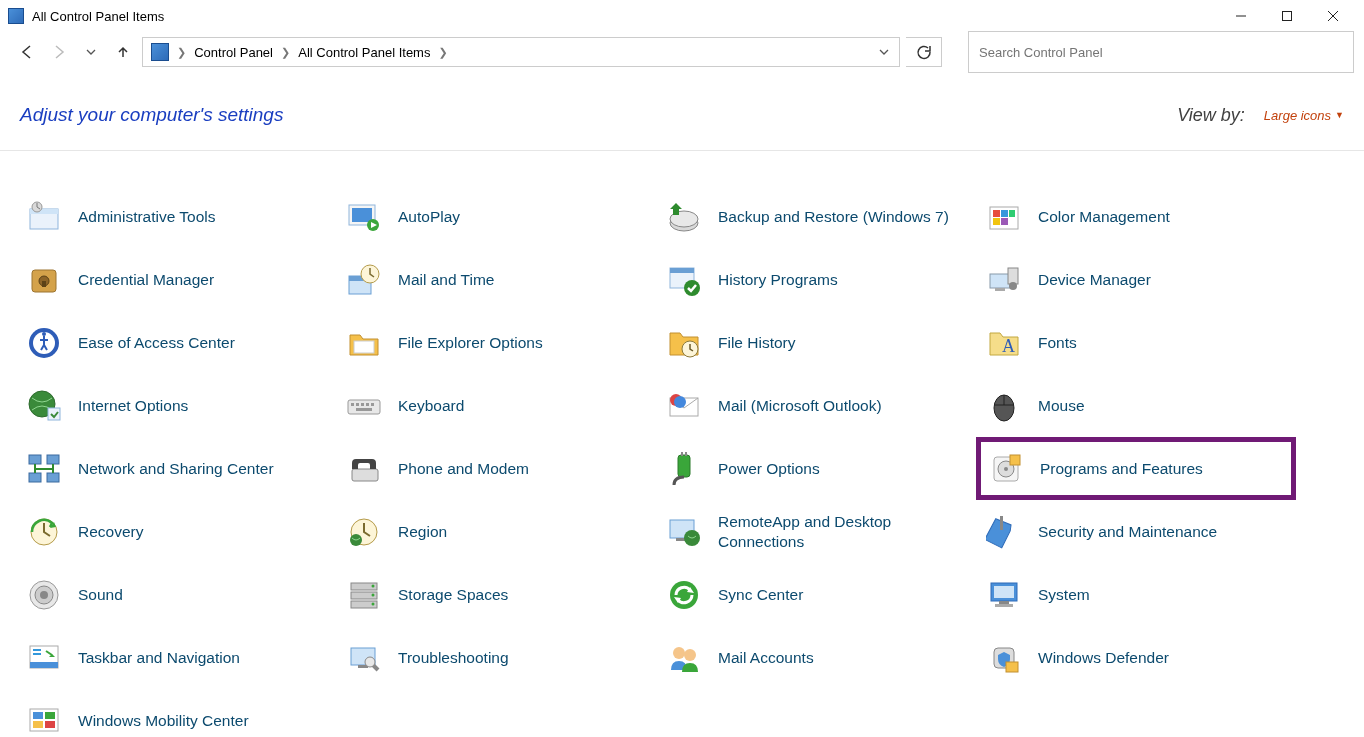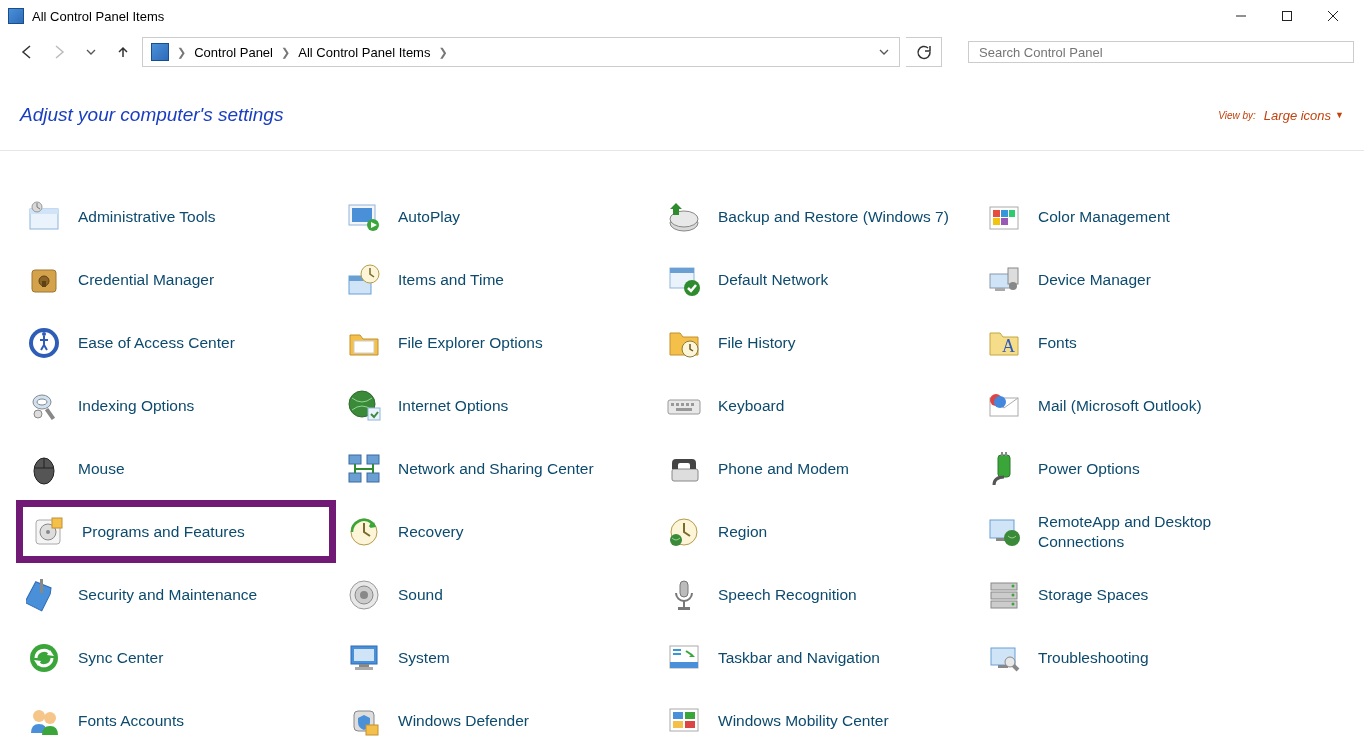--- a/index.html
+++ b/index.html
@@ -70,21 +70,21 @@
   .addrbar .flex { flex:1; }
   .addrbar .drop {
     width:22px; height:28px; display:flex; align-items:center; justify-content:center; color:#666;
   }
   .refresh-box {
     width: 36px; height: 30px;
     border:1px solid #ccc; border-left:none;
     display:flex; align-items:center; justify-content:center;
   }
   .searchbox {
-    width: 386px; height: 22px;
+    width: 386px; height: 42px;
     border: 1px solid #ccc;
     margin-left: 20px;
     display:flex; align-items:center;
     padding: 0 10px;
   }
   .searchbox input {
     border:none; outline:none; width:100%; font-size:13px; color:#555;
   }
   .header-row {
     display:flex; align-items:center;
@@ -92,21 +92,21 @@
     border-bottom: 1px solid #e6e6e6;
     margin-top: 6px;
     font-style: italic;
   }
   .header-row h1 {
     color: #1a3ec0;
     font-weight: 400;
     font-size: 19px;
   }
   .header-row .spacer { flex:1; }
-  .viewby { font-size:10px; color:#c2410c; margin-right:8px; }
+  .viewby { font-size:18px; color:#404040; margin-right:19px; }
   .viewby-link { color:#c2410c; font-size:13px; display:flex; align-items:center; }
   .viewby-link .tri { margin-left:4px; font-size:9px; }
 
   .grid {
     padding: 34px 16px 0 16px;
     display: grid;
     grid-template-columns: repeat(4, 320px);
     grid-auto-rows: 63px;
     column-gap: 0;
     row-gap: 0;
@@ -121,21 +121,21 @@
     margin-right: 14px;
     display:flex; align-items:center; justify-content:center;
     flex-shrink:0;
   }
   .item .label {
     color: #0c4a6e;
     font-size: 15.5px;
     line-height: 1.25;
   }
   .item.highlighted {
-    border: 7px solid #701a75;
+    border: 5px solid #701a75;
     padding: 1px 5px;
   }
 </style>
 </head>
 <body>
 
 <div class="titlebar">
   <span class="app-icon"></span>
   <span class="title">All Control Panel Items</span>
   <span class="spacer"></span>
@@ -272,32 +272,32 @@
     </div>
     <div class="item">
       <span class="ico">
         <svg width="36" height="36">
           <rect x="3" y="14" width="22" height="18" fill="#cfe4f7" stroke="#6a9fd4"></rect>
           <rect x="3" y="14" width="22" height="5" fill="#6a9fd4"></rect>
           <circle cx="24" cy="12" r="9" fill="#fdf5d8" stroke="#b59b4a"></circle>
           <path d="M24 6v6l4 3" stroke="#7a6a2e" fill="none" stroke-width="1.5"></path>
         </svg>
       </span>
-      <span class="label">Items and Time</span>
+      <span class="label">Mail and Time</span>
     </div>
     <div class="item">
       <span class="ico">
         <svg width="36" height="36">
           <rect x="4" y="6" width="24" height="20" fill="#eaf2fb" stroke="#8fb5dc"></rect>
           <rect x="4" y="6" width="24" height="5" fill="#6a9fd4"></rect>
           <circle cx="26" cy="26" r="8" fill="#2e8b2e"></circle>
           <path d="M22 26 l3 3 l5 -6" stroke="#fff" stroke-width="2.5" fill="none"></path>
         </svg>
       </span>
-      <span class="label">Default Network</span>
+      <span class="label">History Programs</span>
     </div>
     <div class="item">
       <span class="ico">
         <svg width="36" height="36">
           <rect x="4" y="12" width="20" height="14" fill="#cfe4f7" stroke="#8899aa"></rect>
           <rect x="9" y="26" width="10" height="3" fill="#aaa"></rect>
           <rect x="22" y="6" width="10" height="16" fill="#ddd" stroke="#888"></rect>
           <circle cx="27" cy="24" r="4" fill="#888"></circle>
         </svg>
       </span>
@@ -334,31 +334,20 @@
       <span class="label">File History</span>
     </div>
     <div class="item">
       <span class="ico">
         <svg width="36" height="36">
           <path d="M4 8h10l3 4h15v18H4z" fill="#f5dd8a" stroke="#c2a840"></path>
           <text x="16" y="27" font-size="18" font-family="serif" fill="#2e5db8">A</text>
         </svg>
       </span>
       <span class="label">Fonts</span>
-    </div>
-    <div class="item">
-      <span class="ico">
-        <svg width="36" height="36">
-          <ellipse cx="16" cy="14" rx="9" ry="7" fill="#cfe2f3" stroke="#888"></ellipse>
-          <ellipse cx="16" cy="14" rx="5" ry="3" fill="#fff" stroke="#888"></ellipse>
-          <rect x="22" y="20" width="4" height="12" transform="rotate(-35 24 26)" fill="#888"></rect>
-          <circle cx="12" cy="26" r="4" fill="#ddd" stroke="#888"></circle>
-        </svg>
-      </span>
-      <span class="label">Indexing Options</span>
     </div>
     <div class="item">
       <span class="ico">
         <svg width="36" height="36">
           <circle cx="16" cy="16" r="13" fill="#3a8a3a"></circle>
           <path d="M6 10q10 8 20 0 M6 22q10 -8 20 0" stroke="#8fd68f" fill="none"></path>
           <circle cx="16" cy="16" r="13" fill="none" stroke="#2e6b2e"></circle>
           <rect x="22" y="20" width="12" height="12" fill="#eaf2fb" stroke="#8fb5dc"></rect>
           <path d="M25 26l3 3l4-5" stroke="#3a8a3a" fill="none" stroke-width="2"></path>
         </svg>
@@ -494,31 +483,20 @@
           <circle cx="18" cy="18" r="14" fill="#e8e8e8" stroke="#999"></circle>
           <circle cx="18" cy="18" r="9" fill="#ccc" stroke="#888"></circle>
           <circle cx="18" cy="18" r="4" fill="#888"></circle>
         </svg>
       </span>
       <span class="label">Sound</span>
     </div>
     <div class="item">
       <span class="ico">
         <svg width="36" height="36">
-          <rect x="14" y="4" width="8" height="16" rx="4" fill="#bbb" stroke="#777"></rect>
-          <path d="M10 16a8 8 0 0 0 16 0" fill="none" stroke="#777" stroke-width="2"></path>
-          <path d="M18 24v6" stroke="#777" stroke-width="2"></path>
-          <rect x="12" y="30" width="12" height="3" fill="#777"></rect>
-        </svg>
-      </span>
-      <span class="label">Speech Recognition</span>
-    </div>
-    <div class="item">
-      <span class="ico">
-        <svg width="36" height="36">
           <rect x="5" y="6" width="26" height="7" fill="#ccc" stroke="#888"></rect>
           <rect x="5" y="15" width="26" height="7" fill="#ccc" stroke="#888"></rect>
           <rect x="5" y="24" width="26" height="7" fill="#ccc" stroke="#888"></rect>
           <circle cx="27" cy="9" r="1.5" fill="#3aa63a"></circle>
           <circle cx="27" cy="18" r="1.5" fill="#3aa63a"></circle>
           <circle cx="27" cy="27" r="1.5" fill="#3aa63a"></circle>
         </svg>
       </span>
       <span class="label">Storage Spaces</span>
     </div>
@@ -571,21 +549,21 @@
     </div>
     <div class="item">
       <span class="ico">
         <svg width="36" height="36">
           <circle cx="13" cy="13" r="6" fill="#f5c58a"></circle>
           <path d="M5 30q0-9 8-9t8 9z" fill="#4a90d9"></path>
           <circle cx="24" cy="15" r="6" fill="#f5c58a"></circle>
           <path d="M16 32q0-9 8-9t8 9z" fill="#3aa63a"></path>
         </svg>
       </span>
-      <span class="label">Fonts Accounts</span>
+      <span class="label">Mail Accounts</span>
     </div>
     <div class="item">
       <span class="ico">
         <svg width="36" height="36">
           <rect x="8" y="8" width="20" height="20" rx="4" fill="#ddd" stroke="#888"></rect>
           <path d="M18 12l6 3v4q0 6-6 8q-6-2-6-8v-4z" fill="#4a90d9"></path>
           <rect x="20" y="22" width="12" height="10" fill="#f5c04a" stroke="#c29030"></rect>
         </svg>
       </span>
       <span class="label">Windows Defender</span>

